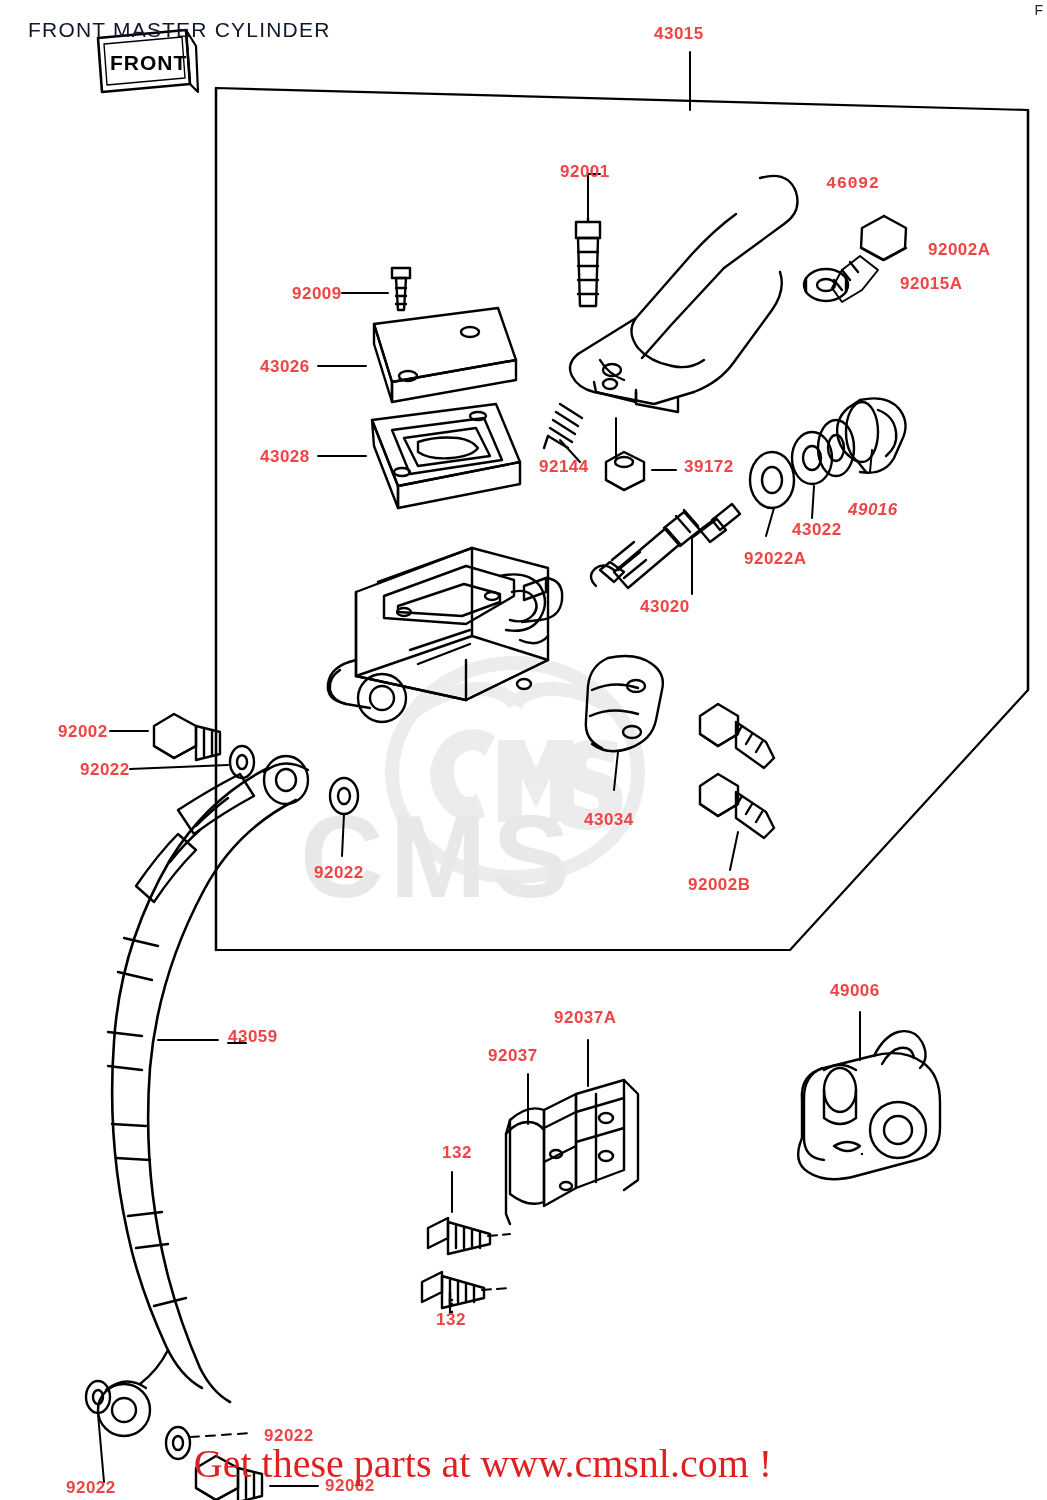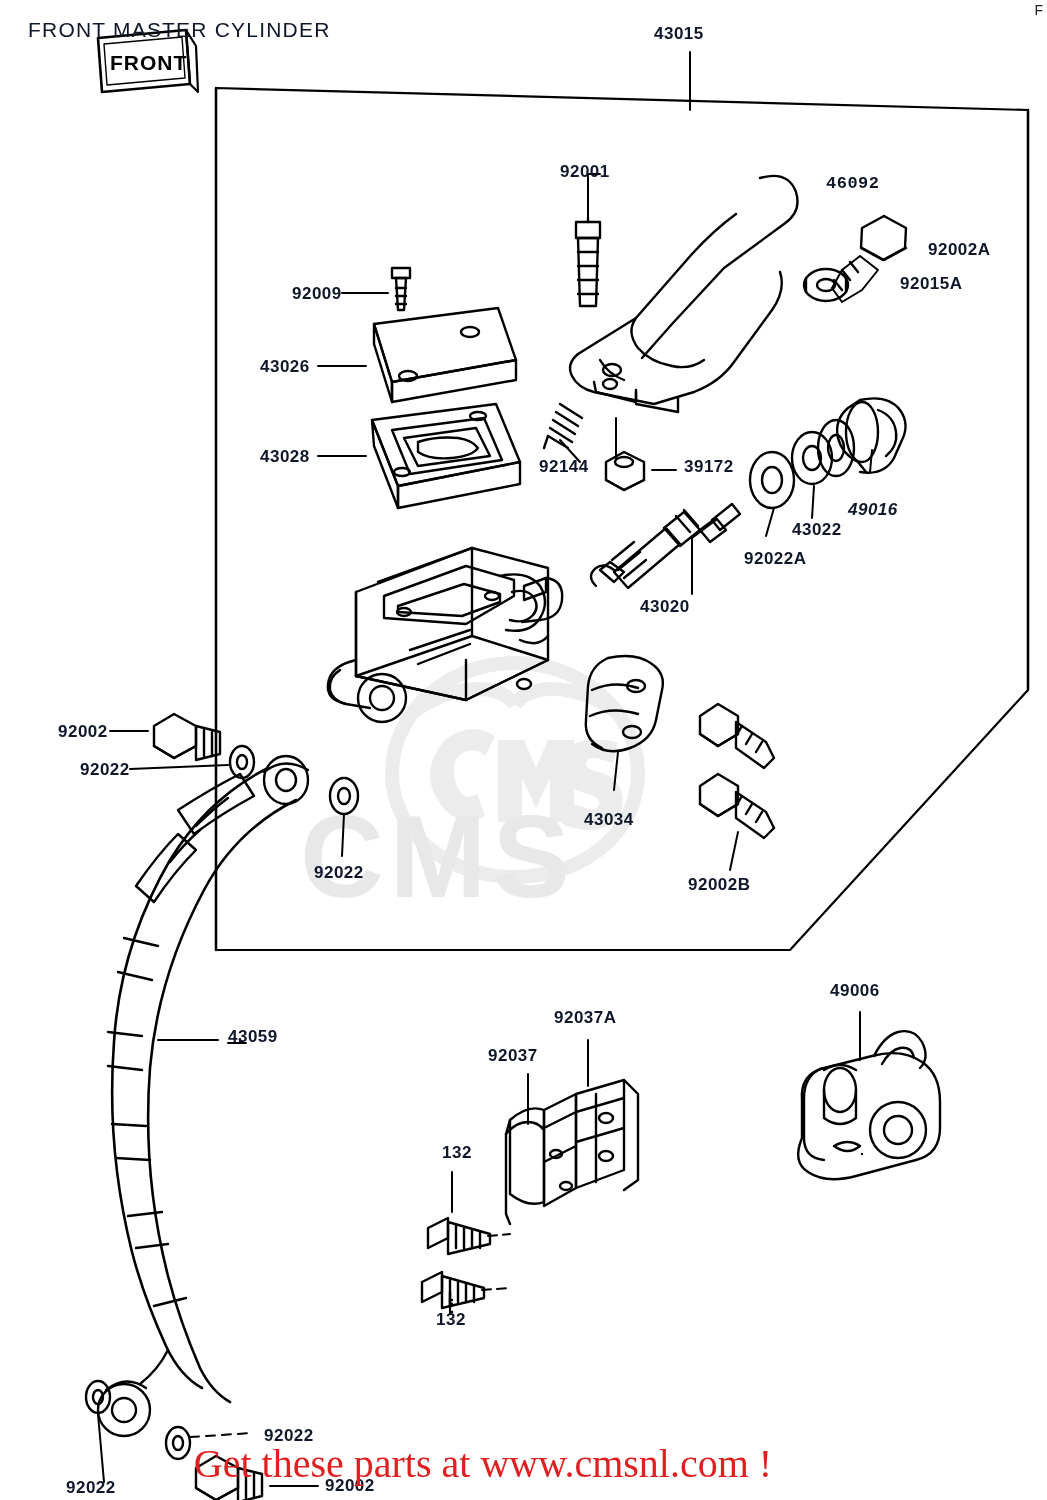--- a/index.html
+++ b/index.html
@@ -35,21 +35,21 @@
     position: absolute;
     right: 4px;
     top: 2px;
     font-size: 14px;
     color: #222;
   }
   .label {
     position: absolute;
     font-size: 17px;
     font-weight: bold;
-    color: #0f172a;
+    color: #ef4444;
     white-space: nowrap;
     font-family: "Liberation Sans", sans-serif;
     letter-spacing: 0.5px;
   }
   svg.art {
     position: absolute;
     left: 0; top: 0;
     width: 1047px;
     height: 1500px;
     pointer-events: none;

